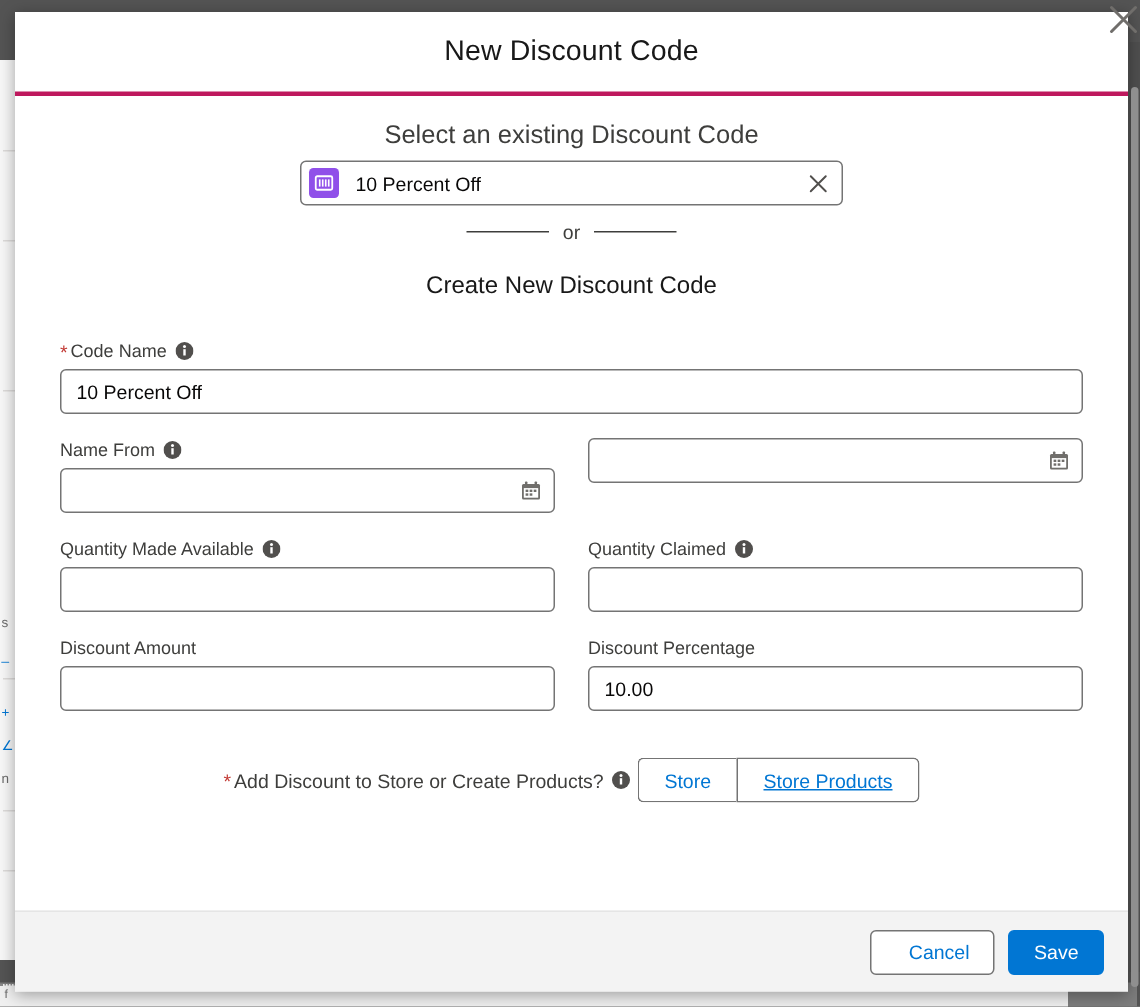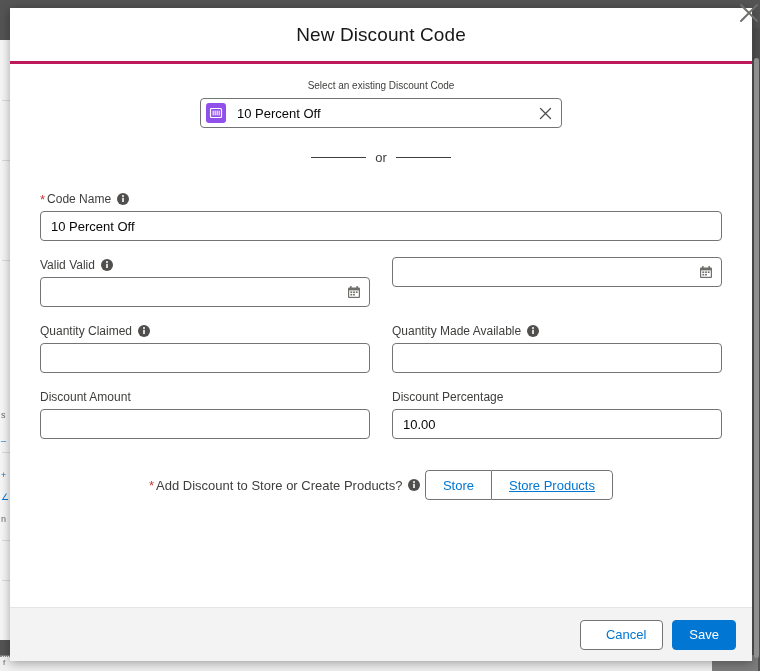--- a/index.html
+++ b/index.html
@@ -81,21 +81,21 @@
   
   .modal-body {
     flex: 1 1 auto;
     padding: 0 30px;
     overflow: hidden;
     position: relative;
   }
 
   .center-label {
     text-align: center;
-    font-size: 10px;
+    font-size: 17px;
     color: #3e3e3c;
     margin-top: 16px;
   }
 
   
   .lookup-wrap {
     display: flex;
     justify-content: center;
     margin-top: 7px;
   }
@@ -130,21 +130,21 @@
     width: 20px; height: 20px;
     flex: 0 0 20px;
     display: flex; align-items: center; justify-content: center;
   }
 
   
   .or-row {
     display: flex;
     align-items: center;
     justify-content: center;
-    margin-top: 22px;
+    margin-top: 10px;
     gap: 9px;
   }
   .or-rule {
     width: 55px; height: 1px;
     background: #3e3e3c;
   }
   .or-text {
     font-size: 13px;
     color: #3e3e3c;
   }
@@ -356,20 +356,21 @@
         </span>
       </div>
     </div>
 
     <div class="or-row">
       <span class="or-rule"></span>
       <span class="or-text">or</span>
       <span class="or-rule"></span>
     </div>
 
+    <div class="sub-head">Create New Discount Code</div>
 
     <div class="form">
 
       <div class="row">
         <div class="field full">
           <div class="flabel">
             <span class="req">*</span>
             <span>Code Name</span>
             <span class="info-icon">
               <svg width="12" height="12" viewBox="0 0 12 12">
@@ -381,21 +382,21 @@
           </div>
           <div class="input">
             <span class="val">10 Percent Off</span>
           </div>
         </div>
       </div>
 
       <div class="row">
         <div class="field">
           <div class="flabel">
-            <span>Valid Valid</span>
+            <span>Name From</span>
             <span class="info-icon">
               <svg width="12" height="12" viewBox="0 0 12 12">
                 <circle cx="6" cy="6" r="6" fill="#514f4d"></circle>
                 <circle cx="6" cy="3" r="1" fill="#ffffff"></circle>
                 <rect x="5.2" y="4.8" width="1.6" height="4.2" fill="#ffffff"></rect>
               </svg>
             </span>
           </div>
           <div class="input">
             <span class="val"></span>
@@ -430,36 +431,36 @@
                 <rect x="6.1" y="8.9" width="1.8" height="1.6" fill="#706e6b"></rect>
               </svg>
             </span>
           </div>
         </div>
       </div>
 
       <div class="row">
         <div class="field">
           <div class="flabel">
-            <span>Quantity Claimed</span>
+            <span>Quantity Made Available</span>
             <span class="info-icon">
               <svg width="12" height="12" viewBox="0 0 12 12">
                 <circle cx="6" cy="6" r="6" fill="#514f4d"></circle>
                 <circle cx="6" cy="3" r="1" fill="#ffffff"></circle>
                 <rect x="5.2" y="4.8" width="1.6" height="4.2" fill="#ffffff"></rect>
               </svg>
             </span>
           </div>
           <div class="input">
             <span class="val"></span>
           </div>
         </div>
         <div class="field">
           <div class="flabel">
-            <span>Quantity Made Available</span>
+            <span>Quantity Claimed</span>
             <span class="info-icon">
               <svg width="12" height="12" viewBox="0 0 12 12">
                 <circle cx="6" cy="6" r="6" fill="#514f4d"></circle>
                 <circle cx="6" cy="3" r="1" fill="#ffffff"></circle>
                 <rect x="5.2" y="4.8" width="1.6" height="4.2" fill="#ffffff"></rect>
               </svg>
             </span>
           </div>
           <div class="input">
             <span class="val"></span>

